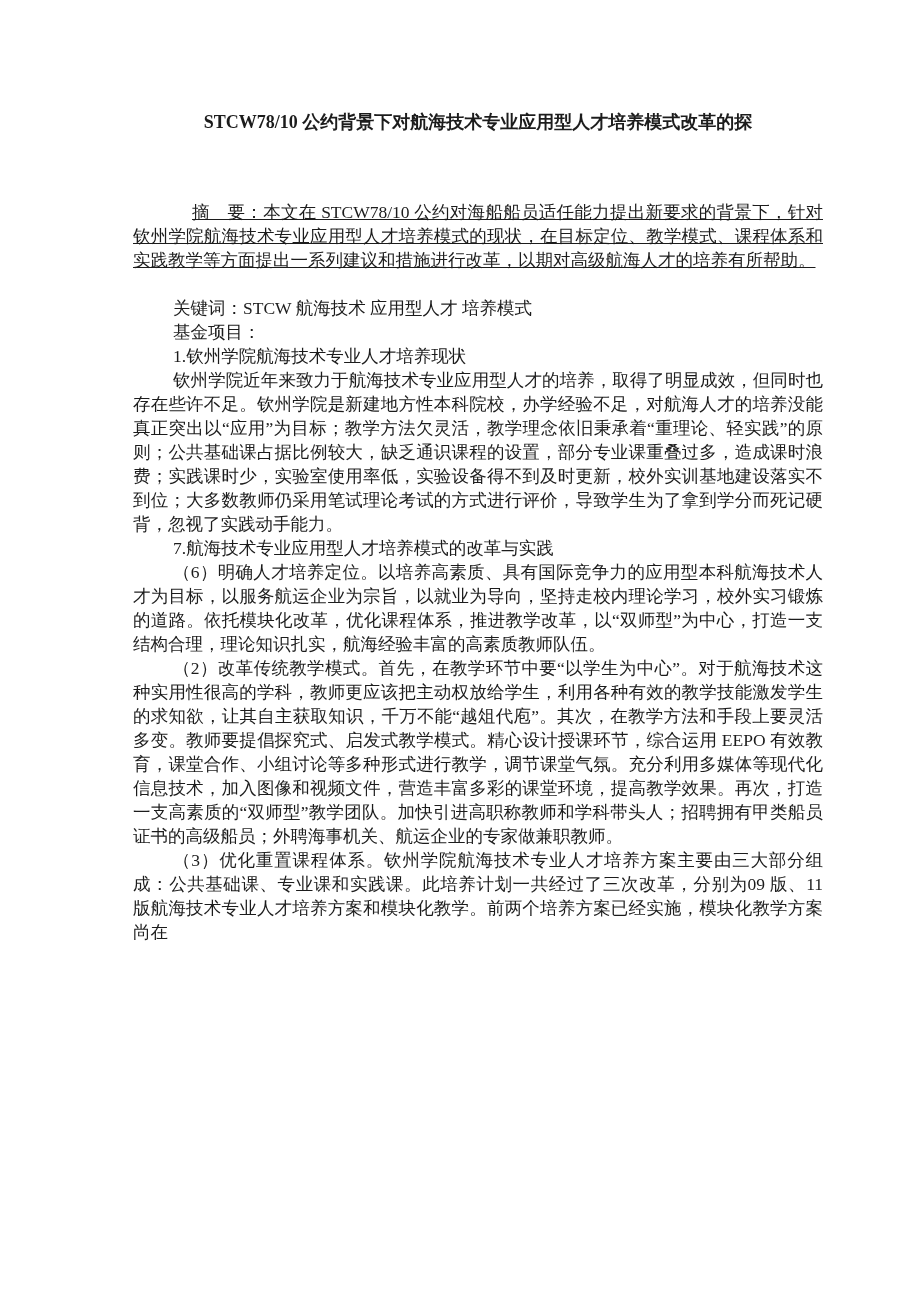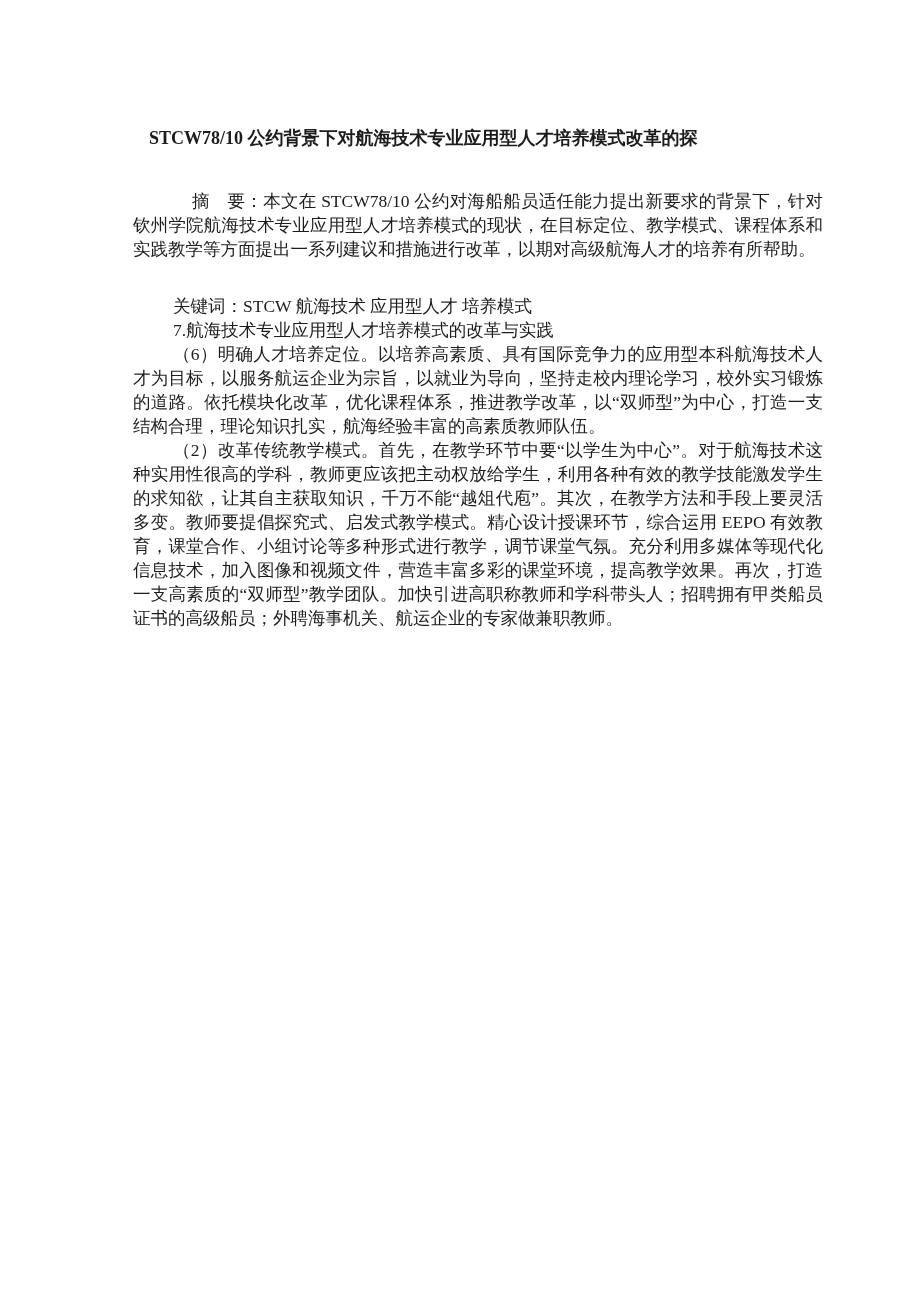--- a/index.html
+++ b/index.html
@@ -21,43 +21,48 @@
     left: 133px;
     top: 0;
     width: 690px;
     padding-top: 110px;
     font-size: 17.5px;
     line-height: 24px;
     text-align: justify;
     text-justify: inter-ideograph;
   }
   .title {
-    margin: 16px;
+    margin: 0;
     font-size: 18px;
     font-weight: bold;
-    text-align: left;
+    text-align: center;
     line-height: 24px;
   }
   .abstract {
-    margin: 39px 0 0 0;
+    margin: 66px 0 0 0;
     text-indent: 59px;
+    text-decoration: underline;
   }
   .para {
     margin: 0;
     text-indent: 40px;
   }
   .para.first-after-abstract {
-    margin-top: 33px;
+    margin-top: 24px;
   }
 </style>
 </head>
 <body>
 
 <div class="page">
   <div class="content">
     <h1 class="title">STCW78/10 公约背景下对航海技术专业应用型人才培养模式改革的探</h1>
     <p class="abstract">摘　要：本文在 STCW78/10 公约对海船船员适任能力提出新要求的背景下，针对钦州学院航海技术专业应用型人才培养模式的现状，在目标定位、教学模式、课程体系和实践教学等方面提出一系列建议和措施进行改革，以期对高级航海人才的培养有所帮助。</p>
     <p class="para first-after-abstract">关键词：STCW 航海技术 应用型人才 培养模式</p>
+    <p class="para">基金项目：</p>
+    <p class="para">1.钦州学院航海技术专业人才培养现状</p>
+    <p class="para">钦州学院近年来致力于航海技术专业应用型人才的培养，取得了明显成效，但同时也存在些许不足。钦州学院是新建地方性本科院校，办学经验不足，对航海人才的培养没能真正突出以“应用”为目标；教学方法欠灵活，教学理念依旧秉承着“重理论、轻实践”的原则；公共基础课占据比例较大，缺乏通识课程的设置，部分专业课重叠过多，造成课时浪费；实践课时少，实验室使用率低，实验设备得不到及时更新，校外实训基地建设落实不到位；大多数教师仍采用笔试理论考试的方式进行评价，导致学生为了拿到学分而死记硬背，忽视了实践动手能力。</p>
     <p class="para">7.航海技术专业应用型人才培养模式的改革与实践</p>
     <p class="para">（6）明确人才培养定位。以培养高素质、具有国际竞争力的应用型本科航海技术人才为目标，以服务航运企业为宗旨，以就业为导向，坚持走校内理论学习，校外实习锻炼的道路。依托模块化改革，优化课程体系，推进教学改革，以“双师型”为中心，打造一支结构合理，理论知识扎实，航海经验丰富的高素质教师队伍。</p>
     <p class="para">（2）改革传统教学模式。首先，在教学环节中要“以学生为中心”。对于航海技术这种实用性很高的学科，教师更应该把主动权放给学生，利用各种有效的教学技能激发学生的求知欲，让其自主获取知识，千万不能“越俎代庖”。其次，在教学方法和手段上要灵活多变。教师要提倡探究式、启发式教学模式。精心设计授课环节，综合运用 EEPO 有效教育，课堂合作、小组讨论等多种形式进行教学，调节课堂气氛。充分利用多媒体等现代化信息技术，加入图像和视频文件，营造丰富多彩的课堂环境，提高教学效果。再次，打造一支高素质的“双师型”教学团队。加快引进高职称教师和学科带头人；招聘拥有甲类船员证书的高级船员；外聘海事机关、航运企业的专家做兼职教师。</p>
+    <p class="para">（3）优化重置课程体系。钦州学院航海技术专业人才培养方案主要由三大部分组成：公共基础课、专业课和实践课。此培养计划一共经过了三次改革，分别为09 版、11 版航海技术专业人才培养方案和模块化教学。前两个培养方案已经实施，模块化教学方案尚在</p>
   </div>
 </div>
 
 </body></html>

